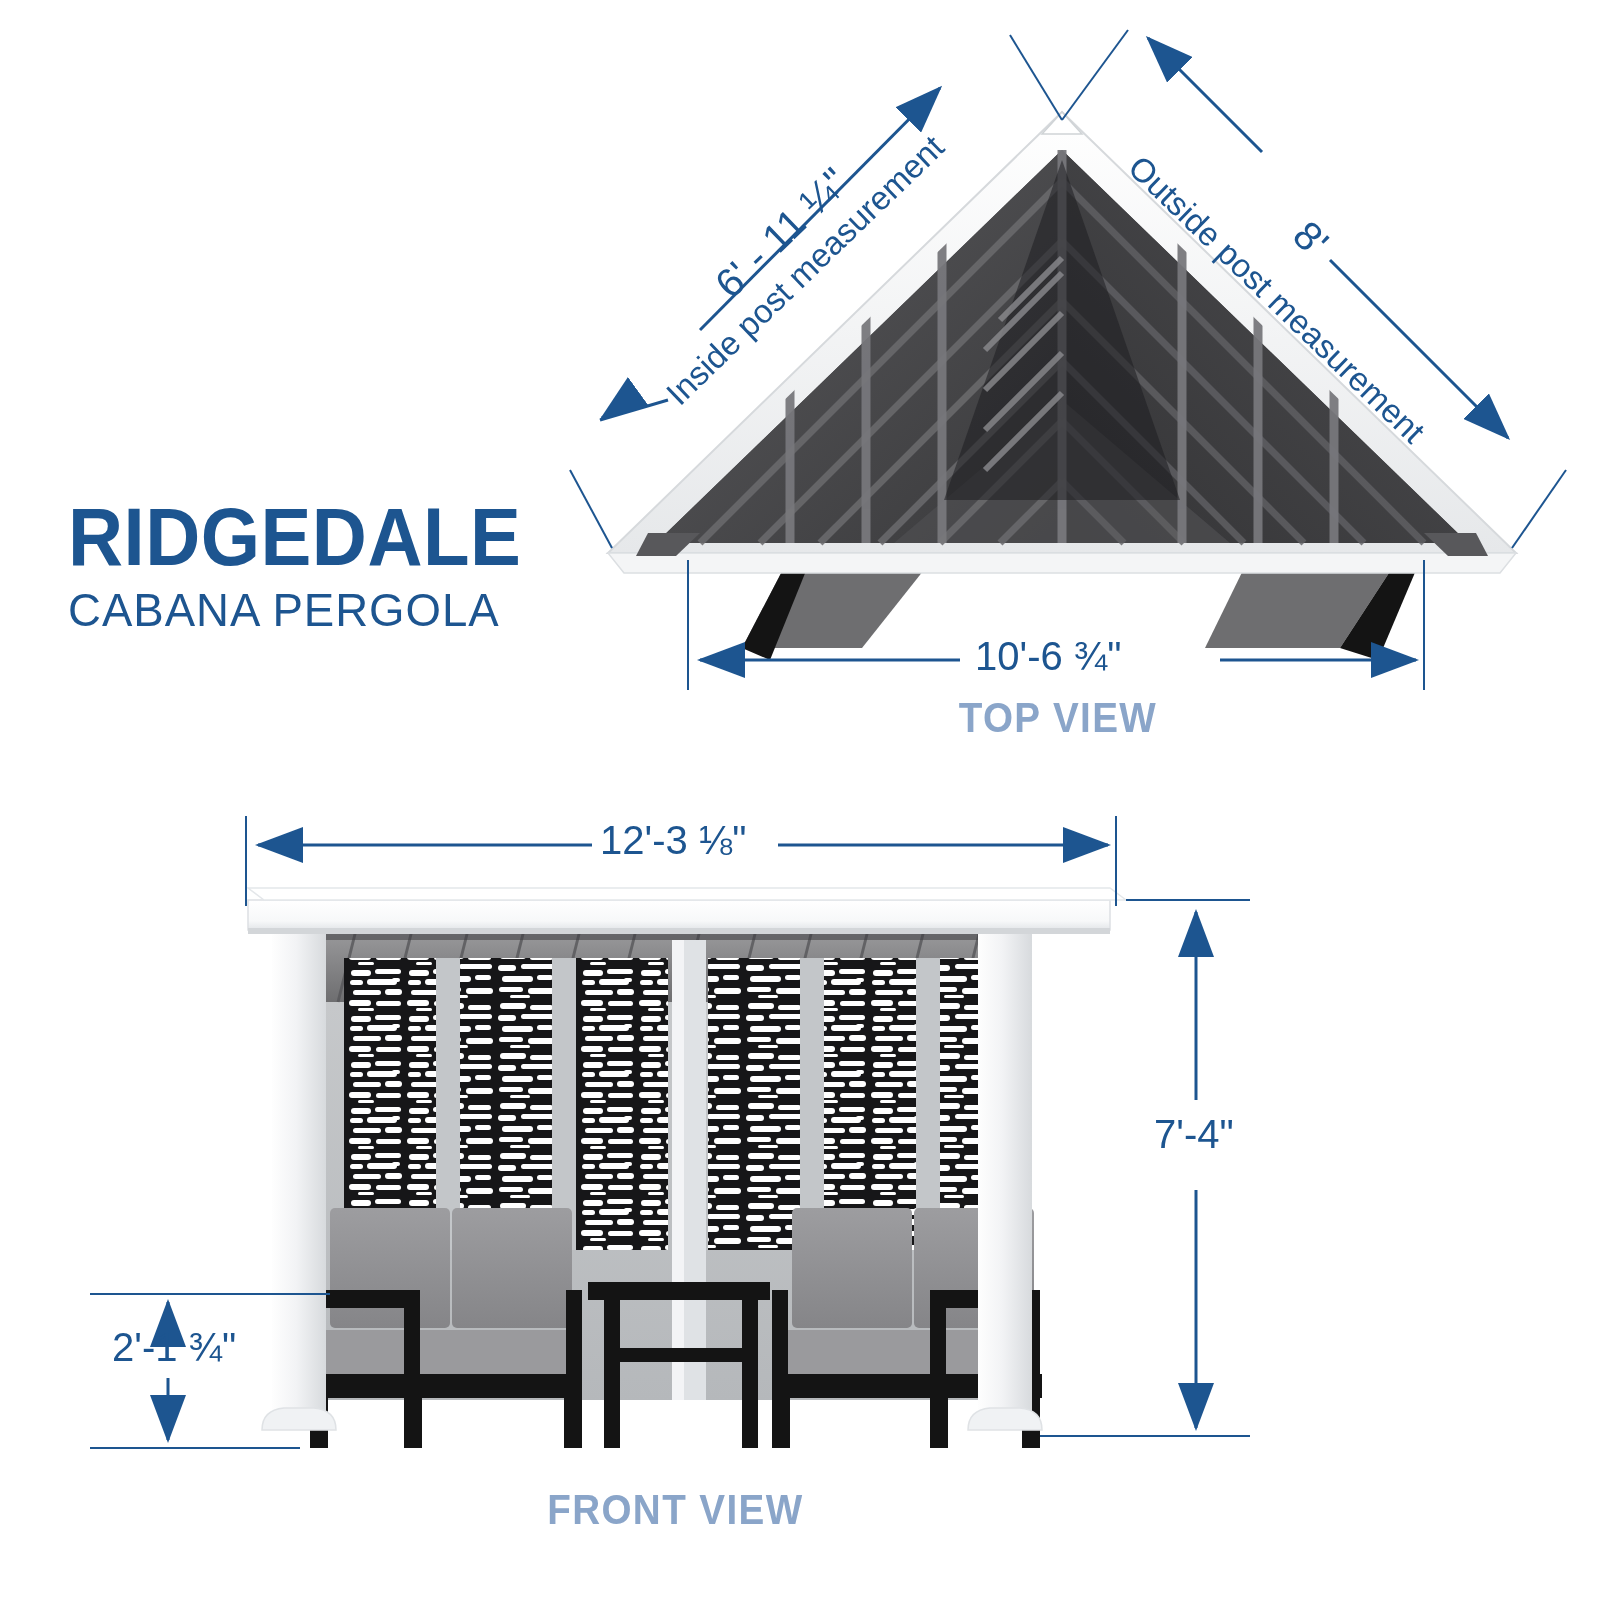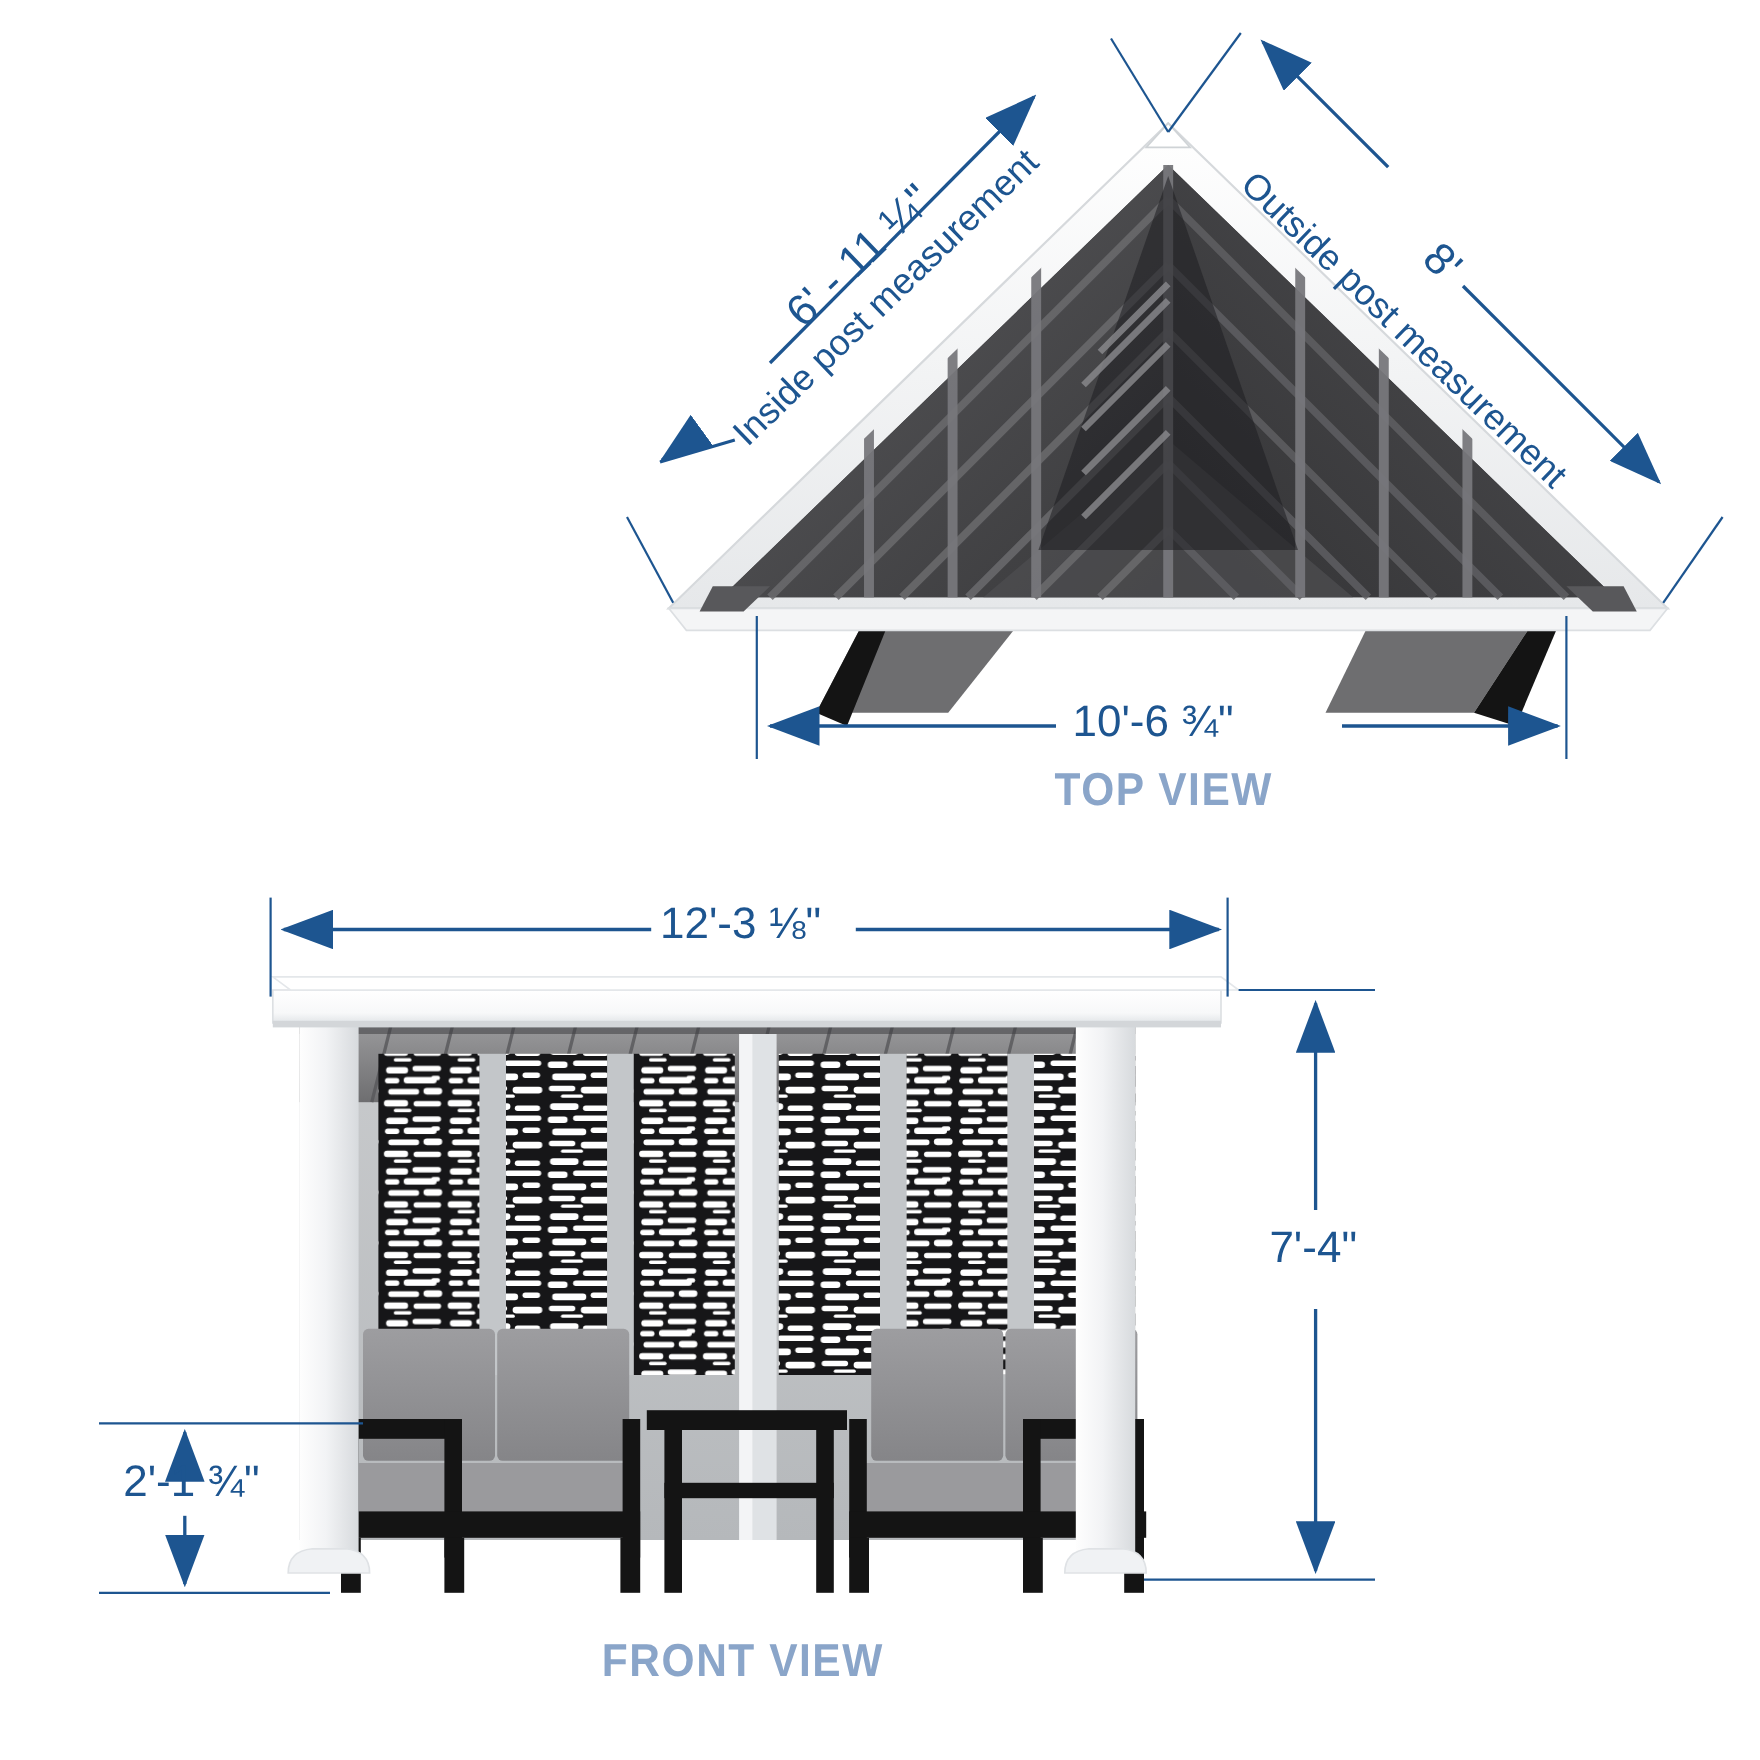--- a/index.html
+++ b/index.html
@@ -108,20 +108,24 @@
     left: 0; top: 0;
     width: 1600px; height: 1600px;
     pointer-events: none;
   }
 </style>
 </head>
 <body>
 
 <div id="stage">
 
+  <div id="brand">
+    <div id="brand-title">RIDGEDALE</div>
+    <div id="brand-sub">CABANA PERGOLA</div>
+  </div>
 
   <svg class="layer" viewBox="0 0 1600 1600">
     <defs>
 
       <pattern id="louverPat" width="34" height="34" patternUnits="userSpaceOnUse" patternTransform="rotate(0)">
         <rect width="34" height="34" fill="#3c3c3e"></rect>
         <rect x="0" y="0" width="34" height="24" fill="#47474a"></rect>
         <rect x="0" y="24" width="34" height="10" fill="#2e2e30"></rect>
       </pattern>
       <linearGradient id="deckShadeL" x1="0" y1="0" x2="1" y2="1">

